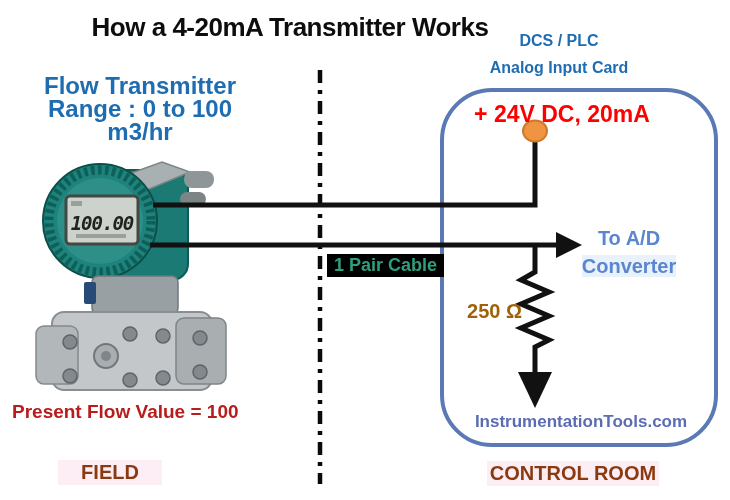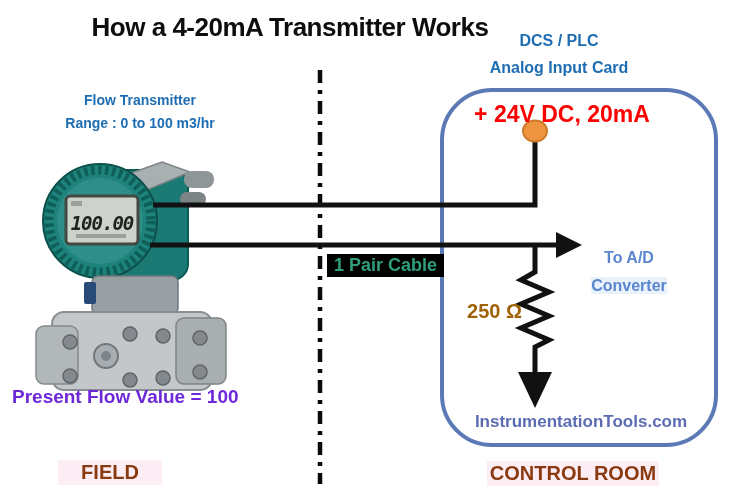--- a/index.html
+++ b/index.html
@@ -10,27 +10,27 @@
   }
   html,body{margin:0;padding:0;background:#ffffff;}
   .canvas{
     position:relative;width:730px;height:500px;background:#ffffff;
     font-family:"Liberation Sans",sans-serif;font-weight:bold;overflow:hidden;
   }
   .abs{position:absolute;}
   .lbl{position:absolute;text-align:center;}
   .title{left:30px;top:12px;width:520px;font-size:26px;color:#0d0d0d;letter-spacing:-0.5px;}
   .dcs{left:424px;top:27px;width:270px;font-size:16px;line-height:27px;color:var(--heading-blue);}
-  .flow{left:15px;top:74px;width:250px;font-size:14px;line-height:23px;color:var(--heading-blue);margin-top:15px;}
+  .flow{left:15px;top:74px;width:250px;font-size:24px;line-height:23px;color:var(--heading-blue);}
   .supply{left:448px;top:101px;width:228px;font-size:23px;color:var(--supply-red);}
-  .toad{left:570px;top:224px;width:118px;font-size:16px;line-height:28px;color:var(--converter-blue);margin-top:20px;}
+  .toad{left:570px;top:224px;width:118px;font-size:20px;line-height:28px;color:var(--converter-blue);}
   .toad .band{background:#e9f1fb;padding:0 0;}
   .cable{left:327px;top:254px;font-size:18px;color:var(--cable-green);background:#000000;padding:1px 7px;}
   .res{left:436px;top:300px;width:86px;text-align:right;font-size:20px;color:#a16207;}
-  .pflow{left:12px;top:386px;font-size:19px;color:#6d28d9;text-align:center;}
+  .pflow{left:12px;top:401px;font-size:19px;color:#b91c1c;text-align:center;}
   .zone{font-size:20px;color:var(--zone-maroon);background:var(--zone-bg);padding:1px 0;}
   .field{left:58px;top:460px;width:104px;}
   .croom{left:487px;top:461px;width:172px;}
   .brand{left:455px;top:412px;width:252px;font-size:17px;color:var(--brand-blue);}
   .card-outline{
     left:440px;top:88px;width:278px;height:359px;box-sizing:border-box;
     border:4px solid var(--card-border);border-radius:52px;background:transparent;
   }
   svg text.lcd{font-family:"DejaVu Sans Mono",monospace;font-style:italic;font-weight:bold;}
 </style>

